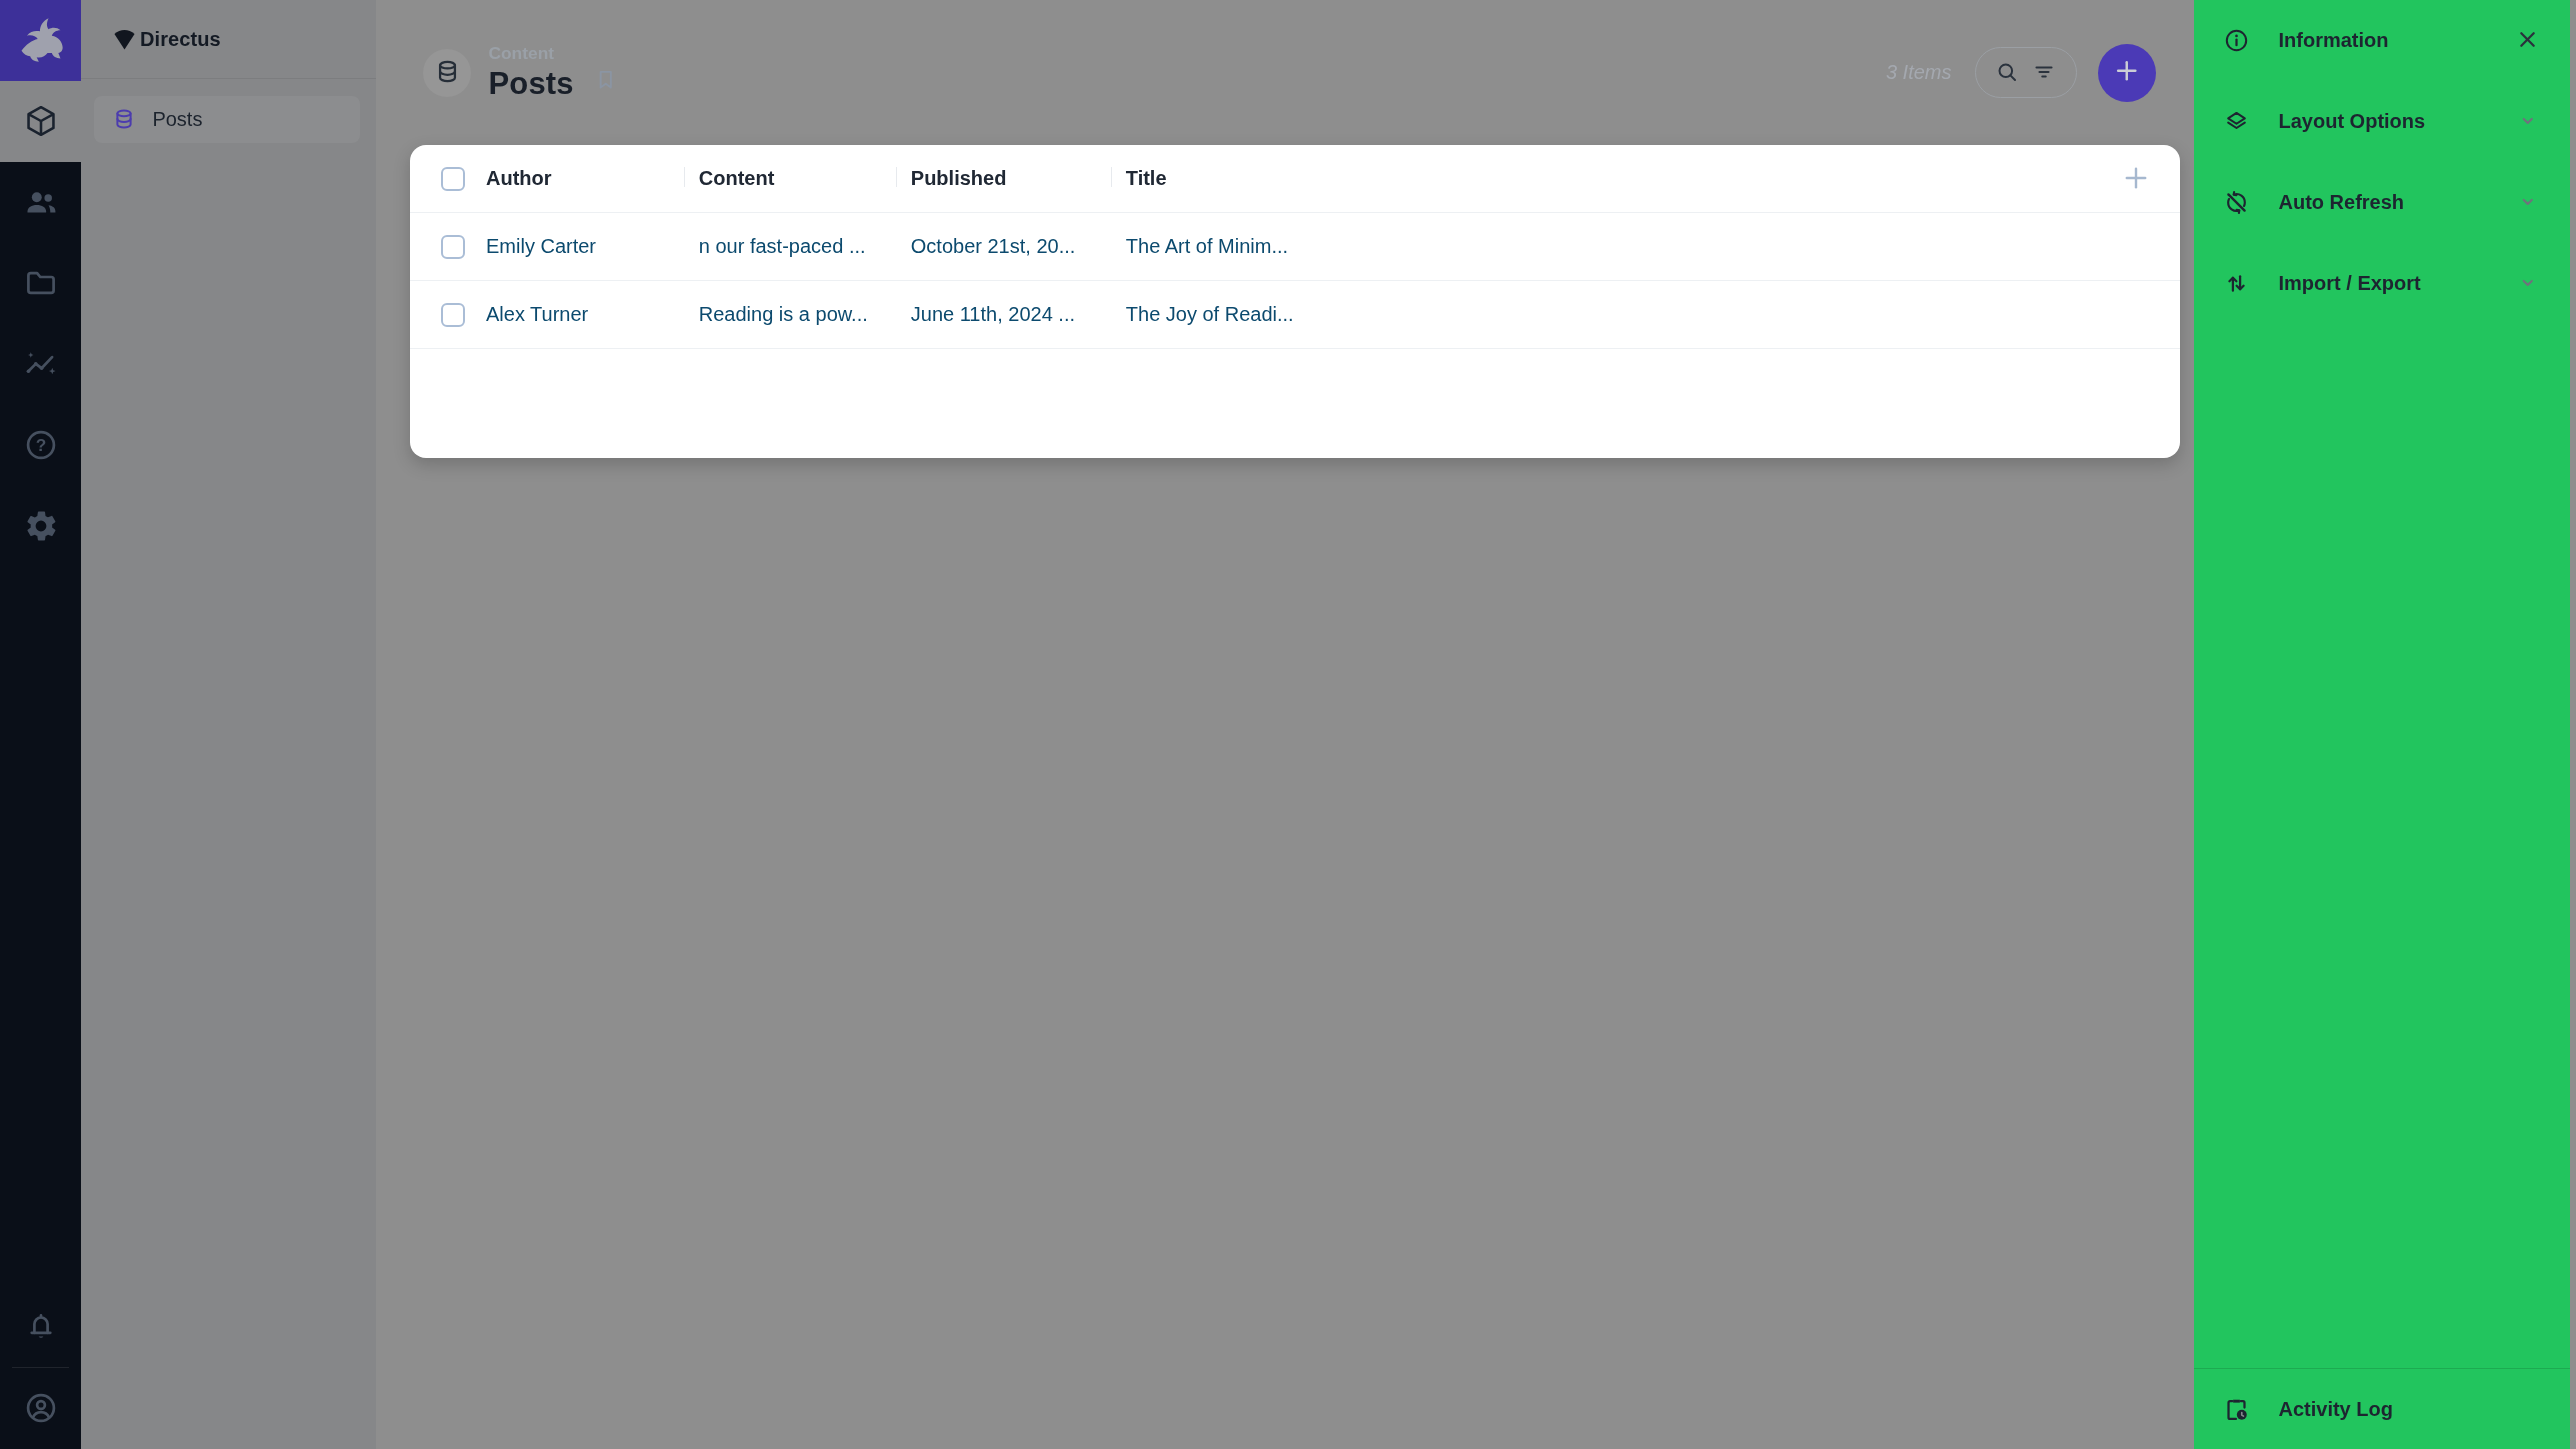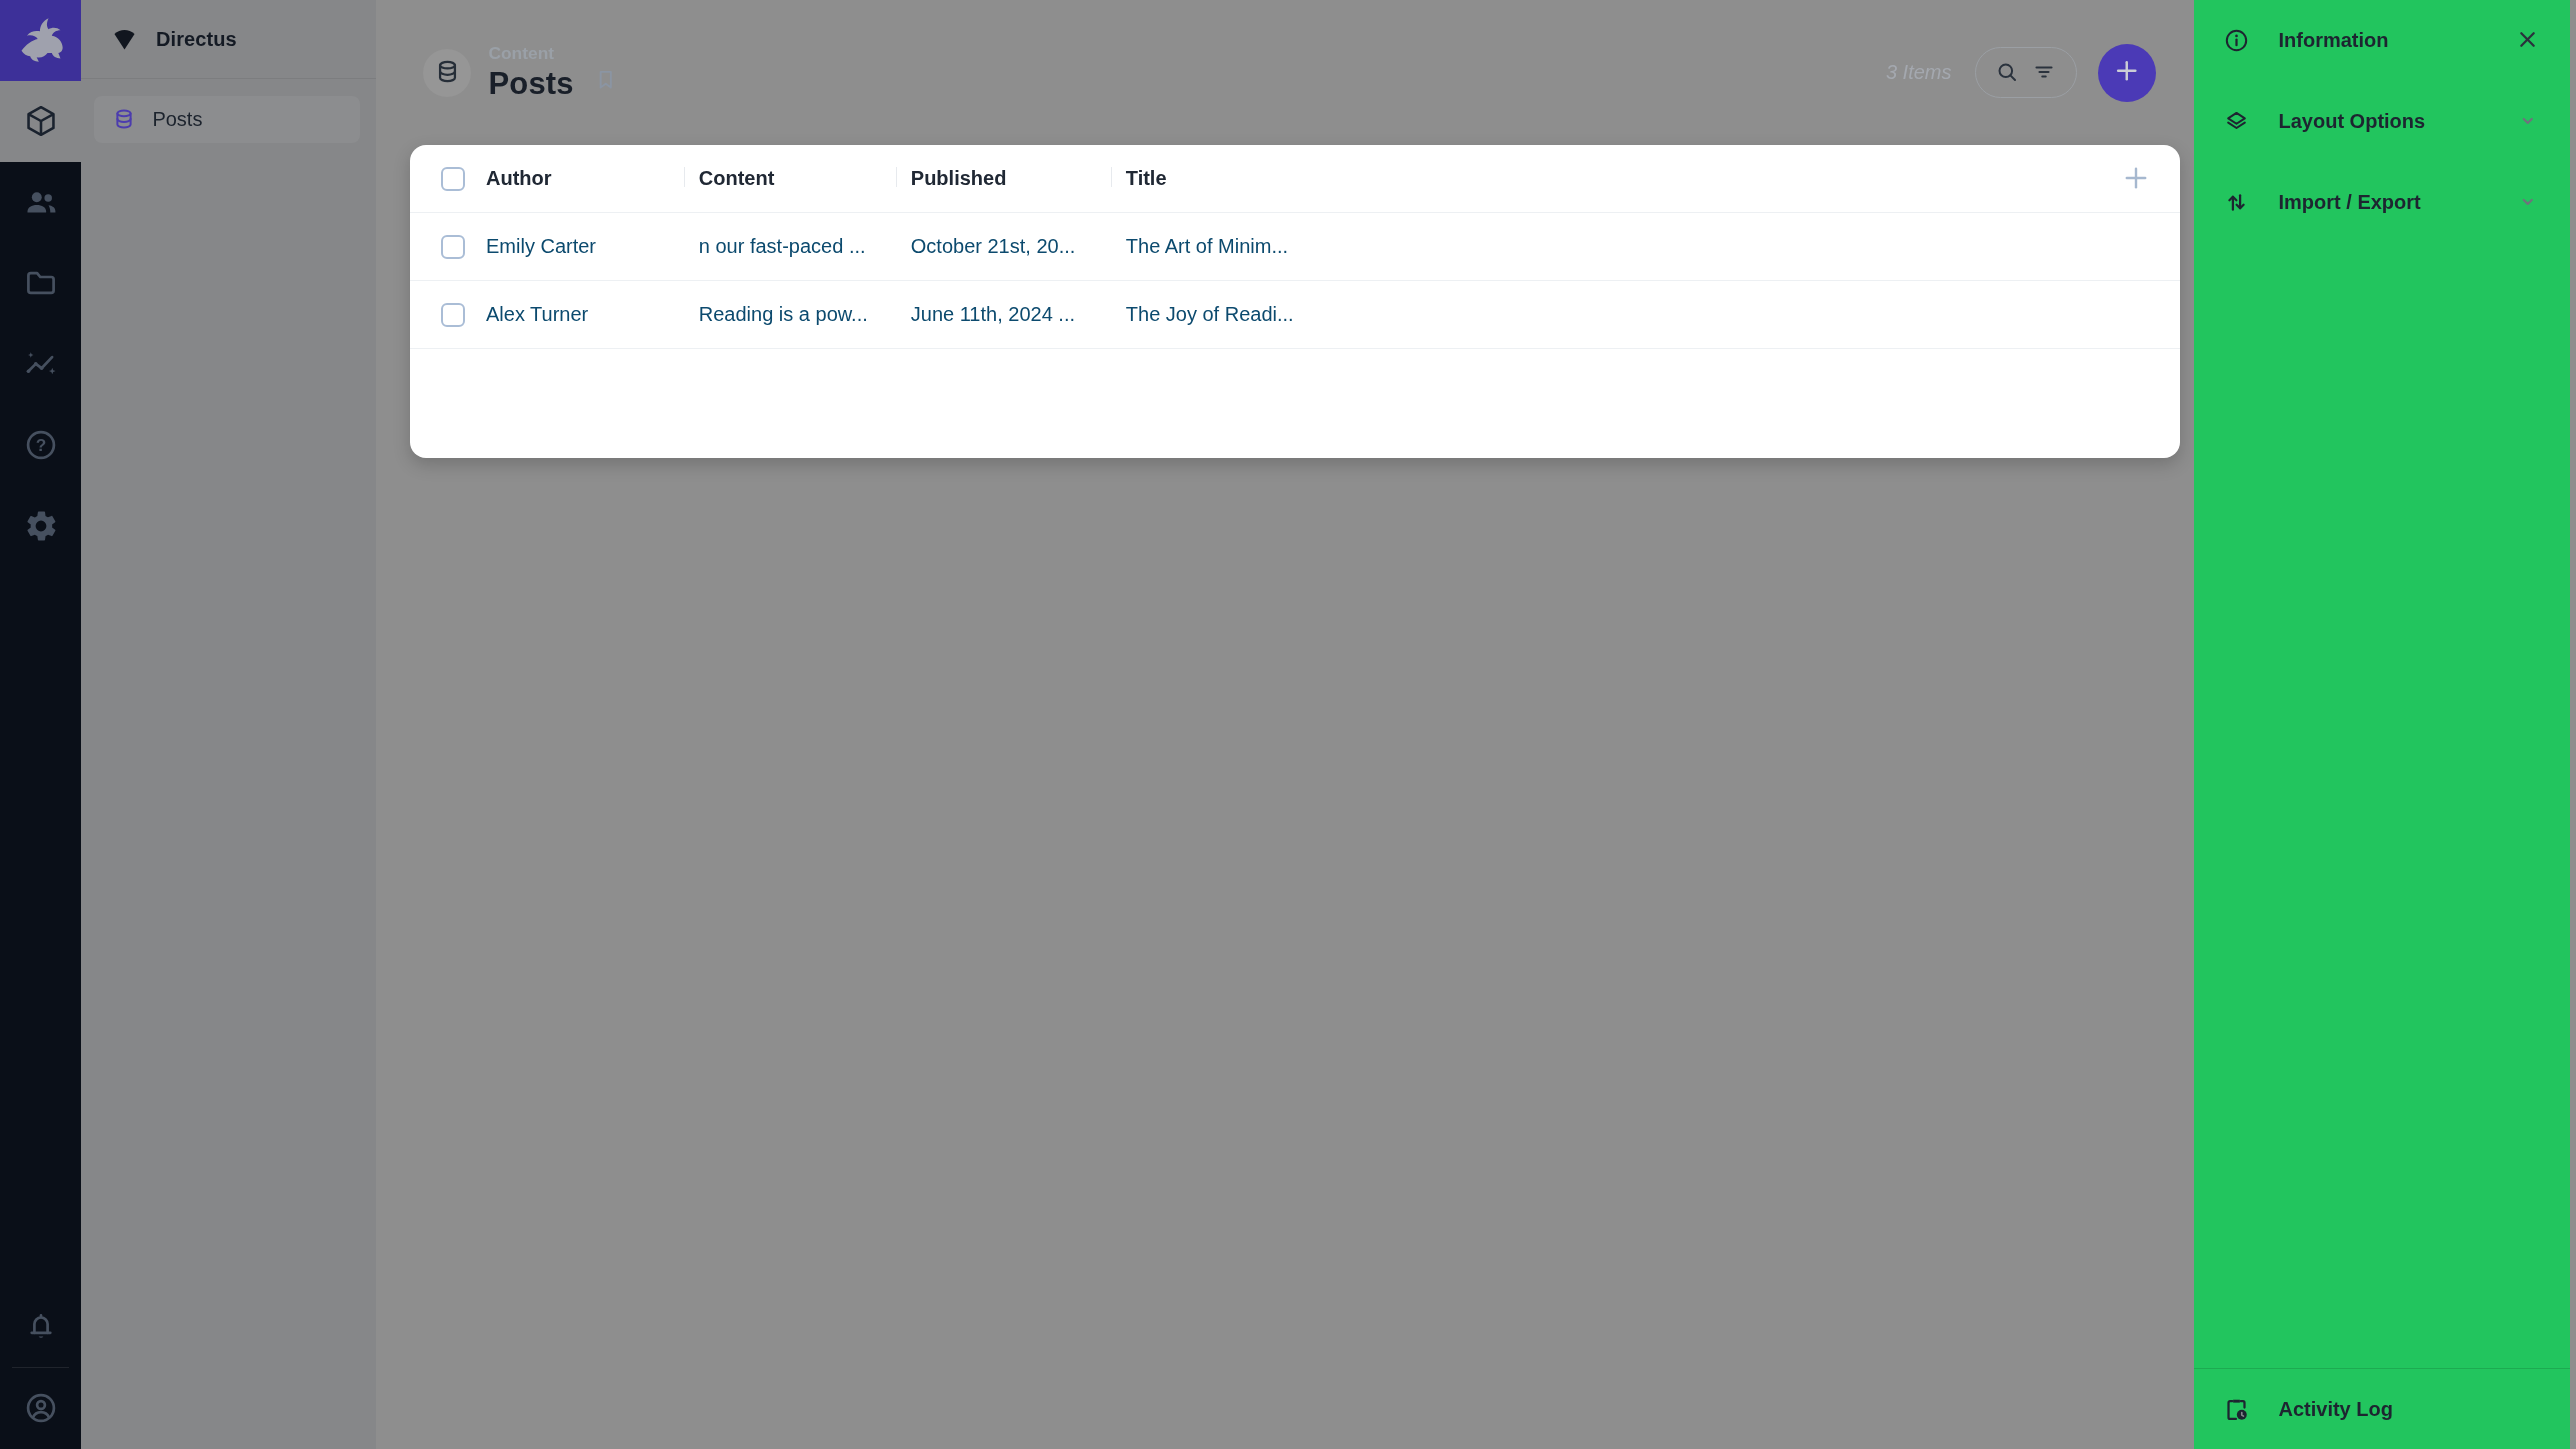--- a/index.html
+++ b/index.html
@@ -13,21 +13,21 @@
   .m-tile { height:81px; min-height:81px; display:flex; align-items:center; justify-content:center;
     color:#46505f; cursor:pointer; }
   .m-tile.logo { background:#3d3099; color:#9fa1ad; }
   .m-tile.active { background:#868789; color:#1a222e; }
   .m-spacer { flex:1; }
   .m-divider { height:1.3px; margin:0 12px; background:rgba(255,255,255,0.09); }
 
   
   .nav-sidebar { position:absolute; left:81px; top:0; bottom:0; width:295px;
     background:#868789; z-index:20; }
-  .nav-header { height:79px; display:flex; align-items:center; padding-left:28px; gap:16px;
+  .nav-header { height:79px; display:flex; align-items:center; padding-left:28px; 
     border-bottom:1.3px solid rgba(0,0,0,0.07); }
   .nav-header .fan { color:#11161f; }
   .nav-project { font-size:20px; font-weight:600; color:#141a24; letter-spacing:0.1px; }
   .nav-item { margin:17px 16px 0 13.4px; height:47px; border-radius:8px;
     background:rgba(255,255,255,0.055); display:flex; align-items:center;
     padding-left:18px; gap:16px; cursor:pointer; }
   .nav-item .db { color:#4c3cae; }
   .nav-item-label { font-size:20px; font-weight:500; color:#1c232d; }
 
   
@@ -302,20 +302,37 @@
       </svg>
     </span>
     <span class="sb-label">Layout Options</span>
     <span class="sb-chevron">
       <svg width="25.5" height="25.5" viewBox="0 0 24 24" fill="none" stroke="currentColor" stroke-width="2" stroke-linecap="round" stroke-linejoin="round">
         <path d="M8.2 10.3 12 14l3.8-3.7"></path>
       </svg>
     </span>
   </div>
 
+  <div class="sb-item">
+    <span class="sb-icon">
+      <svg width="27" height="27" viewBox="0 0 24 24" fill="none" stroke="currentColor" stroke-width="1.9" stroke-linecap="round" stroke-linejoin="round">
+        <path d="M9.6 4.9A7.4 7.4 0 0 1 19.4 12c0 1.1-.25 2.2-.7 3.1"></path>
+        <path d="M9.9 2.7l-.4 2.4 2.4.4"></path>
+        <path d="M14.4 19.1A7.4 7.4 0 0 1 4.6 12c0-1.1.25-2.2.7-3.1"></path>
+        <path d="M14.1 21.3l.4-2.4-2.4-.4"></path>
+        <path d="M4.8 4.8l14.4 14.4" stroke-width="2.1"></path>
+      </svg>
+    </span>
+    <span class="sb-label">Auto Refresh</span>
+    <span class="sb-chevron">
+      <svg width="25.5" height="25.5" viewBox="0 0 24 24" fill="none" stroke="currentColor" stroke-width="2" stroke-linecap="round" stroke-linejoin="round">
+        <path d="M8.2 10.3 12 14l3.8-3.7"></path>
+      </svg>
+    </span>
+  </div>
 
   <div class="sb-item">
     <span class="sb-icon">
       <svg width="27" height="27" viewBox="0 0 24 24" fill="none" stroke="currentColor" stroke-width="2" stroke-linecap="round" stroke-linejoin="round">
         <path d="M8.8 18.4V7"></path>
           <path d="M5.7 10 8.8 6.9 11.9 10"></path>
         <path d="M15.2 5.6V17"></path>
           <path d="M12.1 14l3.1 3.1L18.3 14"></path>
       </svg>
     </span>

